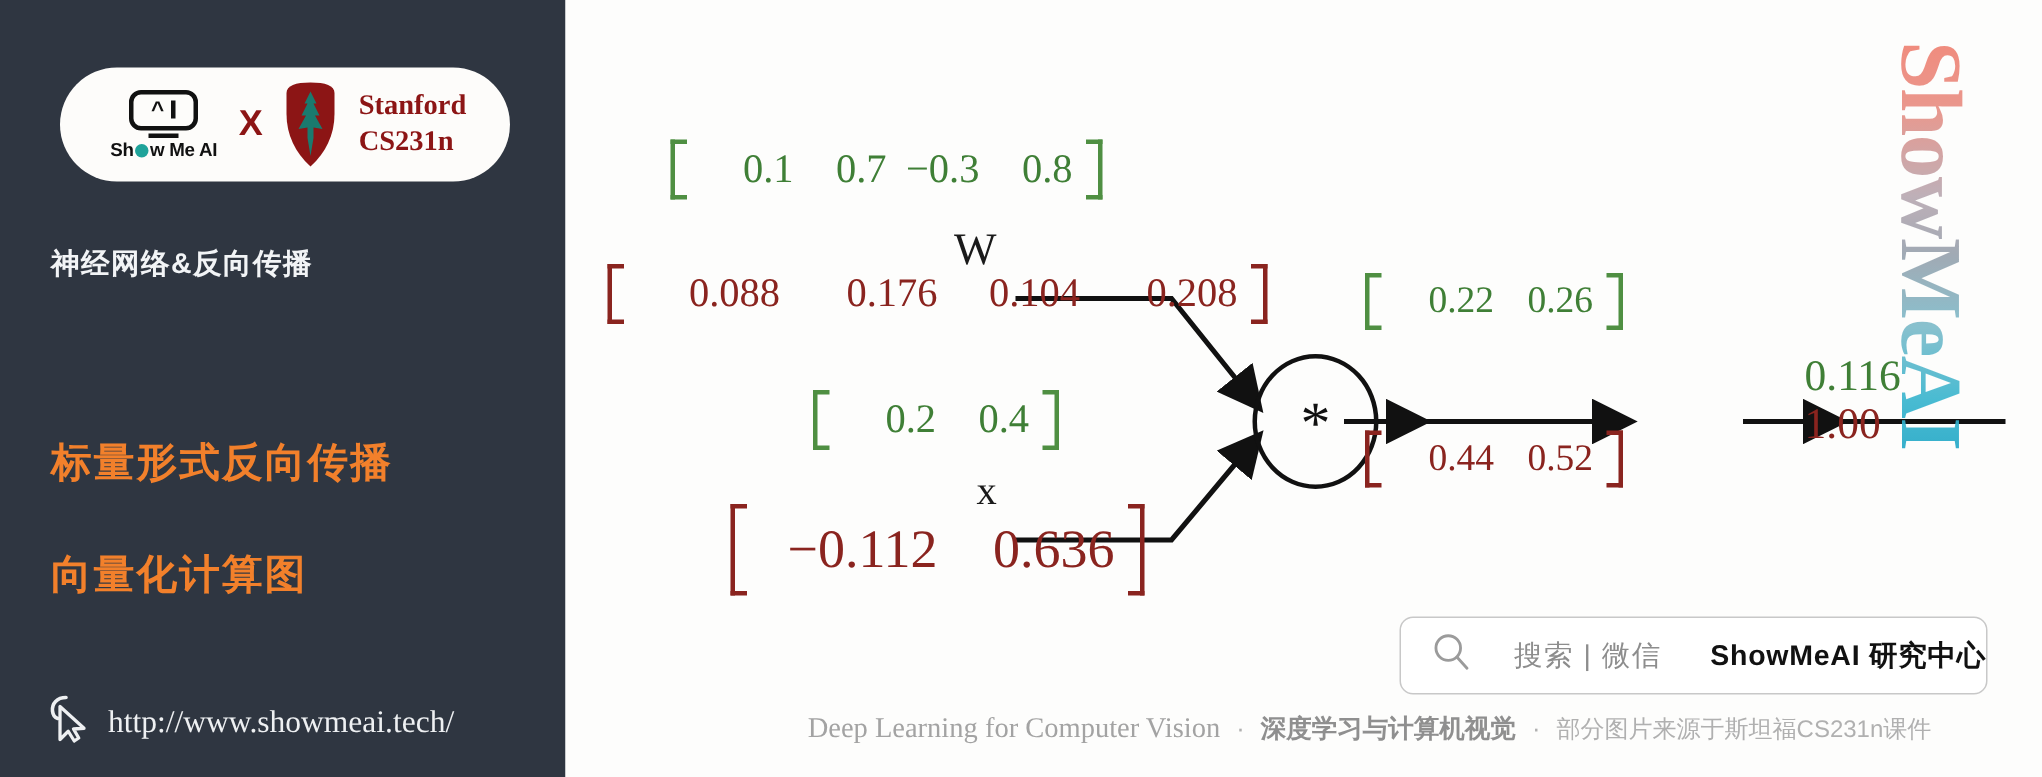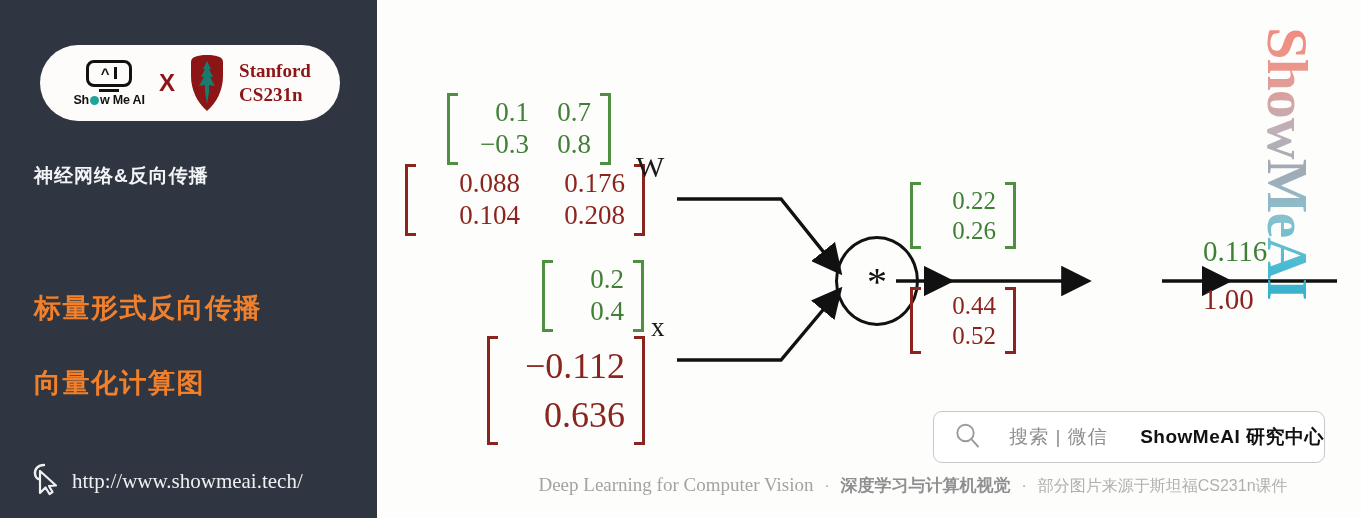--- a/index.html
+++ b/index.html
@@ -171,21 +171,21 @@
   .bracket {
     width: 11px;
     border-style: solid;
     border-width: 3px;
     box-sizing: border-box;
   }
   .bracket.l { border-right: none; }
   .bracket.r { border-left: none; }
   .mat-body {
     display: flex;
-    flex-direction: column;
+    flex-direction: row;
     justify-content: center;
     padding: 4px 9px;
   }
   .mat-row {
     display: flex;
     justify-content: space-between;
     line-height: 1.18;
   }
   .mat-cell { text-align: right; }
 
@@ -377,21 +377,21 @@
           <span class="mat-cell green" style="width:62px">0.7</span>
         </div>
         <div class="mat-row">
           <span class="mat-cell green" style="width:62px">−0.3</span>
           <span class="mat-cell green" style="width:62px">0.8</span>
         </div>
       </div>
       <div class="bracket r green"></div>
     </div>
 
-    <div class="mat" style="left:28px; top:164px; font-size:27px;">
+    <div class="mat" style="left:28px; top:176px; font-size:27px;">
       <div class="bracket l red"></div>
       <div class="mat-body">
         <div class="mat-row">
           <span class="mat-cell red" style="width:95px">0.088</span>
           <span class="mat-cell red" style="width:105px">0.176</span>
         </div>
         <div class="mat-row">
           <span class="mat-cell red" style="width:95px">0.104</span>
           <span class="mat-cell red" style="width:105px">0.208</span>
         </div>
@@ -454,21 +454,21 @@
         </div>
         <div class="mat-row">
           <span class="mat-cell red" style="width:66px">0.52</span>
         </div>
       </div>
       <div class="bracket r red"></div>
     </div>
 
 
     <div class="outval green" style="left:826px; top:235px;">0.116</div>
-    <div class="outval red" style="left:826px; top:283px;">1.00</div>
+    <div class="outval red" style="left:826px; top:267px;">1.00</div>
 
     <div id="watermark">ShowMeAI</div>
 
     <div id="search-pill">
       <span>
         <svg width="27" height="27" viewBox="0 0 27 27" aria-hidden="true">
           <circle cx="11.5" cy="11" r="8.2" fill="none" stroke="#9b9b9b" stroke-width="1.9"></circle>
           <line x1="17.4" y1="17.2" x2="24" y2="24.5" stroke="#9b9b9b" stroke-width="1.9" stroke-linecap="round"></line>
         </svg>
       </span>

